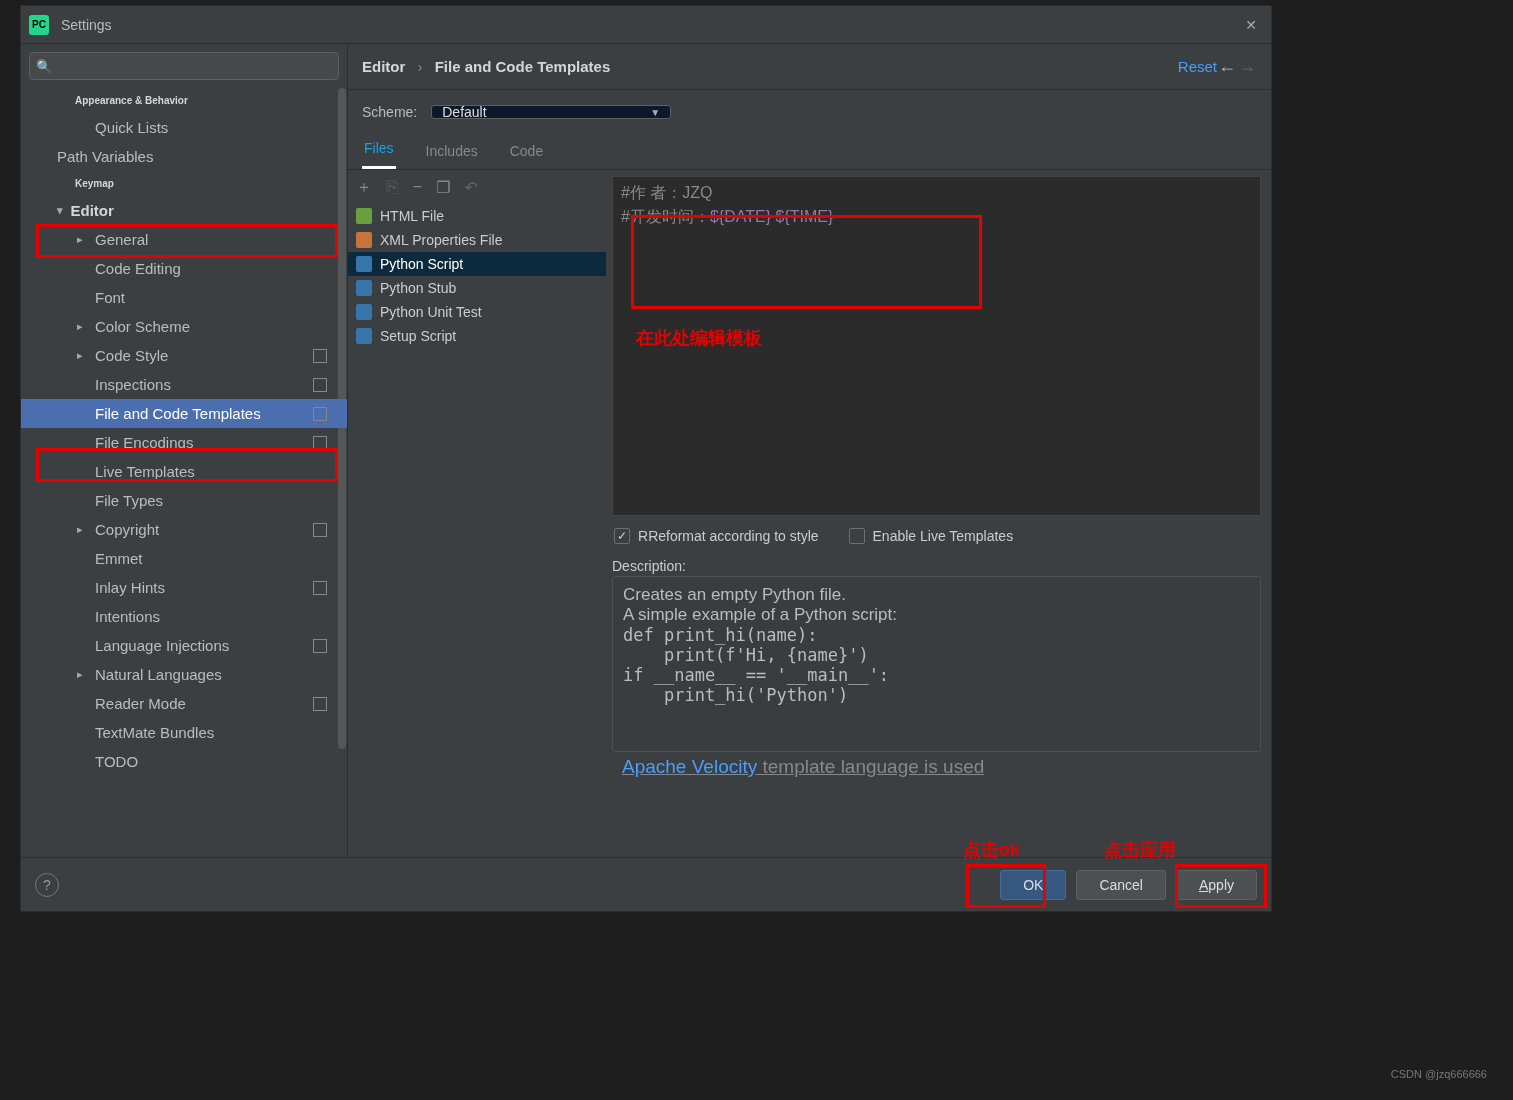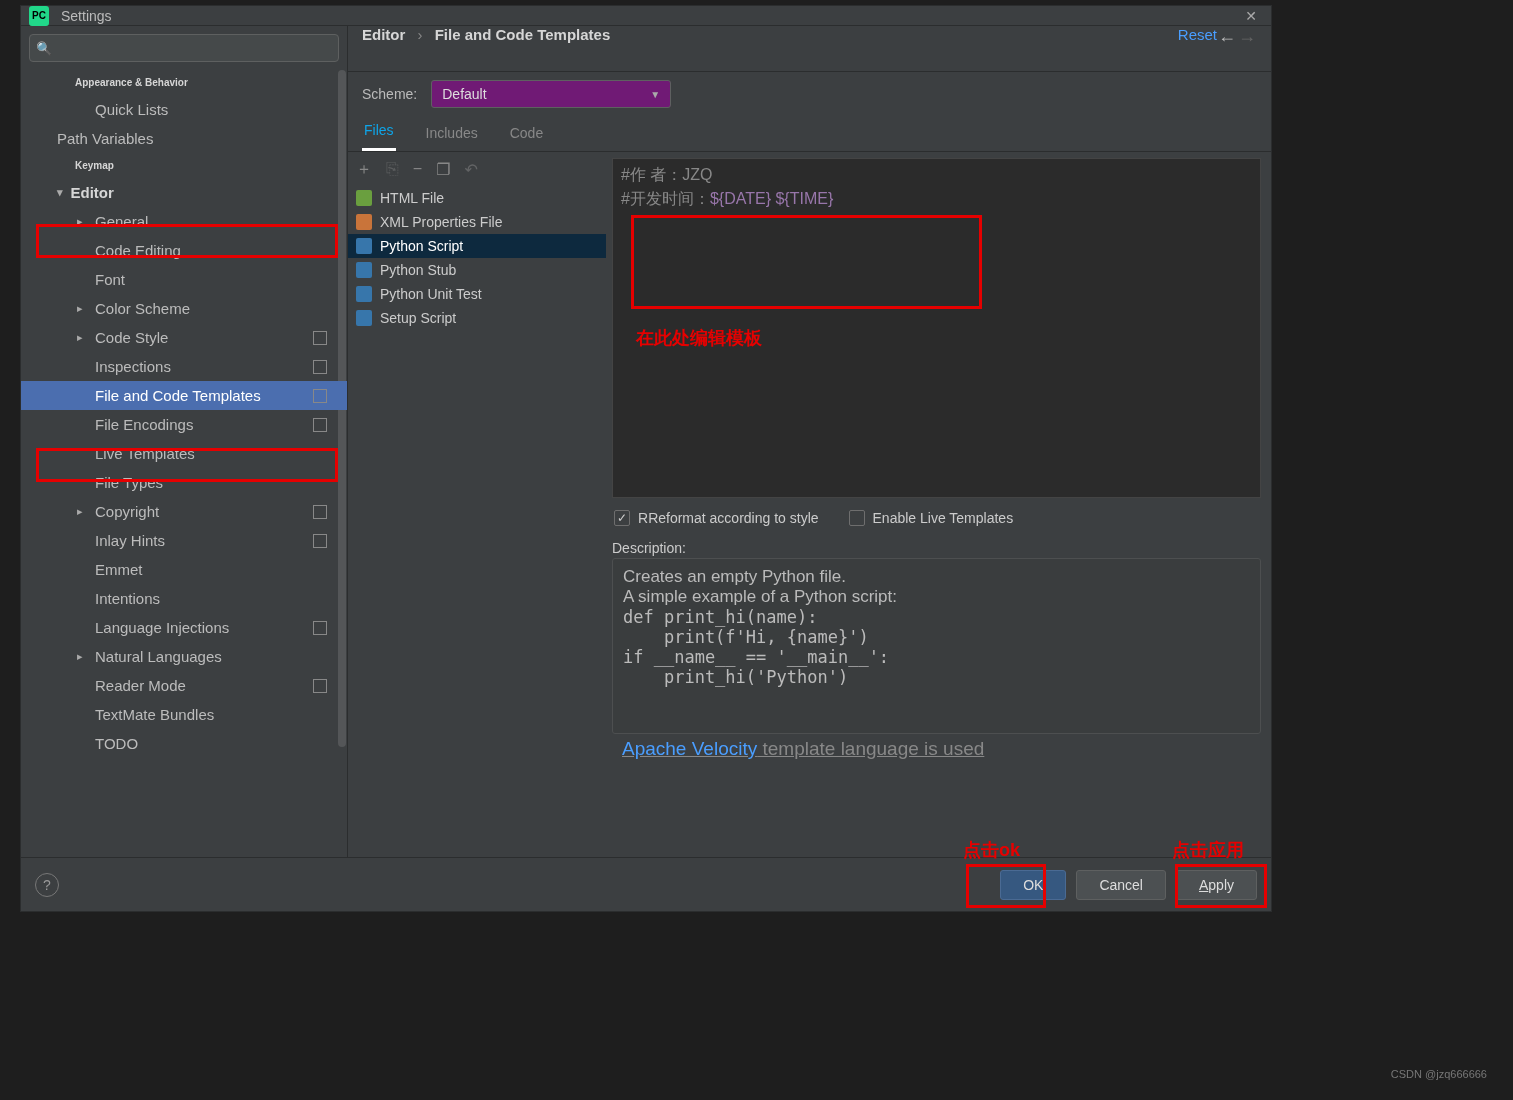--- a/index.html
+++ b/index.html
@@ -1,18 +1,18 @@
 <!DOCTYPE html>
 <html><head>
 <meta charset="utf-8">
 <style>
 *{box-sizing:border-box;margin:0;padding:0;font-family:"Segoe UI",Arial,sans-serif;}
 body{background:#1e1e1e;width:1513px;height:1100px;overflow:hidden;position:relative;}
 .window{position:absolute;left:20px;top:5px;width:1252px;height:907px;background:#3c3f41;border:1px solid #2b2d2e;display:flex;flex-direction:column;color:#bbbbbb;}
-.titlebar{height:20px;display:flex;align-items:center;padding:0 8px;background:#3c3f41;border-bottom:1px solid #2b2d2e;}
+.titlebar{height:38px;display:flex;align-items:center;padding:0 8px;background:#3c3f41;border-bottom:1px solid #2b2d2e;}
 .titlebar .logo{width:20px;height:20px;background:#21d789;border-radius:3px;margin-right:12px;position:relative;font-size:10px;color:#000;font-weight:bold;display:flex;align-items:center;justify-content:center;}
 .titlebar .title{font-size:14px;color:#bbbbbb;flex:1;}
 .titlebar .close{width:24px;text-align:center;font-size:14px;color:#aaa;cursor:pointer;}
 .body{flex:1;display:flex;overflow:hidden;}
 .sidebar{width:327px;background:#3c3f41;border-right:1px solid #2b2d2e;display:flex;flex-direction:column;}
 .search-wrap{padding:8px;}
 .search{height:28px;background:#45494a;border:1px solid #5e6060;border-radius:4px;display:flex;align-items:center;padding:0 6px;color:#888;font-size:13px;}
 .scroll{flex:1;overflow-y:auto;position:relative;}
 .scrollbar{position:absolute;right:0;top:0;width:10px;height:100%;background:#3c3f41;}
 .scrollthumb{position:absolute;right:1px;top:0;width:8px;height:86%;background:#545658;border-radius:4px;}
@@ -20,29 +20,29 @@
 .item{padding:6px 10px 6px 36px;font-size:15px;color:#bcbcbc;display:flex;align-items:center;position:relative;}
 .item .arrow{position:absolute;left:40px;font-size:11px;color:#aaa;}
 .item.has-arrow{padding-left:74px;}
 .item.has-arrow .arrow{left:56px;}
 .item .proj{width:14px;height:14px;border:1px solid #888;margin-left:auto;margin-right:10px;}
 .item.sel{background:#4b6eaf;color:#fff;}
 .cat-row{padding:6px 10px 6px 36px;font-size:15px;color:#d6d6d6;font-weight:bold;display:flex;align-items:center;}
 .cat-row .arrow{margin-right:8px;font-size:11px;color:#aaa;}
 .redbox{border:3px solid #e60000;position:absolute;pointer-events:none;}
 .main{flex:1;display:flex;flex-direction:column;background:#3c3f41;}
-.header{height:46px;display:flex;padding:0 14px;border-bottom:1px solid #2b2d2e;}
+.header{height:46px;display:flex;align-items:center;padding:0 14px;border-bottom:1px solid #2b2d2e;}
 .breadcrumb{font-size:15px;color:#d6d6d6;font-weight:bold;flex:1;}
 .breadcrumb .sep{margin:0 8px;color:#888;font-weight:normal;}
 .reset{color:#4a9eff;font-size:15px;cursor:pointer;}
 .navbtn{width:20px;color:#666;font-size:18px;text-align:center;}
 .navbtn.active{color:#bbb;}
 .scheme-row{height:44px;display:flex;align-items:center;padding:0 14px;gap:14px;}
 .scheme-label{font-size:14px;color:#bbb;}
-.scheme-select{height:28px;width:240px;background:#701a75;border:1px solid #5e6060;border-radius:3px;display:flex;align-items:center;padding:0 10px;font-size:14px;color:#ddd;}
+.scheme-select{height:14px;width:240px;background:#0f172a;border:1px solid #5e6060;border-radius:3px;display:flex;align-items:center;padding:0 10px;font-size:14px;color:#ddd;}
 .scheme-select .chev{margin-left:auto;font-size:10px;color:#aaa;}
 .tabs{height:36px;display:flex;align-items:flex-end;padding:0 14px;gap:28px;border-bottom:1px solid #2b2d2e;}
 .tab{padding:0 2px 10px 2px;font-size:14px;color:#888;}
 .tab.active{color:#0ea5e9;border-bottom:3px solid #ffffff;}
 .content{flex:1;display:flex;overflow:hidden;}
 .list-pane{width:258px;display:flex;flex-direction:column;}
 .toolbar{height:34px;display:flex;align-items:center;padding:0 8px;gap:14px;color:#888;font-size:16px;}
 .toolbar span{cursor:pointer;}
 .file-list{flex:1;}
 .file{height:24px;display:flex;align-items:center;padding:0 8px;font-size:14px;color:#ccc;gap:8px;}
@@ -100,22 +100,22 @@
           <div class="item" style="padding-left: 74px;">Code Editing</div>
           <div class="item" style="padding-left: 74px;">Font</div>
           <div class="item has-arrow"><span class="arrow">▸</span>Color Scheme</div>
           <div class="item has-arrow"><span class="arrow">▸</span>Code Style<span class="proj"></span></div>
           <div class="item" style="padding-left: 74px;">Inspections<span class="proj"></span></div>
           <div class="item sel" style="padding-left: 74px;">File and Code Templates<span class="proj"></span></div>
           <div class="item" style="padding-left: 74px;">File Encodings<span class="proj"></span></div>
           <div class="item" style="padding-left: 74px;">Live Templates</div>
           <div class="item" style="padding-left: 74px;">File Types</div>
           <div class="item has-arrow"><span class="arrow">▸</span>Copyright<span class="proj"></span></div>
+          <div class="item" style="padding-left: 74px;">Emmet</div>
           <div class="item" style="padding-left: 74px;">Inlay Hints<span class="proj"></span></div>
-          <div class="item" style="padding-left: 74px;">Emmet</div>
           <div class="item" style="padding-left: 74px;">Intentions</div>
           <div class="item" style="padding-left: 74px;">Language Injections<span class="proj"></span></div>
           <div class="item has-arrow"><span class="arrow">▸</span>Natural Languages</div>
           <div class="item" style="padding-left: 74px;">Reader Mode<span class="proj"></span></div>
           <div class="item" style="padding-left: 74px;">TextMate Bundles</div>
           <div class="item" style="padding-left: 74px;">TODO</div>
         </div>
     </div>
     <div class="main">
       <div class="header">
@@ -222,14 +222,14 @@
   </div>
 </div>
 
 <div class="redbox" style="left:36px;top:224px;width:302px;height:34px;"></div>
 <div class="redbox" style="left:36px;top:448px;width:302px;height:34px;"></div>
 <div class="redbox" style="left:631px;top:215px;width:351px;height:94px;"></div>
 <div class="annotation" style="left:636px;top:326px;">在此处编辑模板</div>
 <div class="redbox" style="left:966px;top:864px;width:80px;height:44px;"></div>
 <div class="annotation" style="left:963px;top:838px;">点击ok</div>
 <div class="redbox" style="left:1175px;top:864px;width:92px;height:44px;"></div>
-<div class="annotation" style="left:1172px;top:838px;">点击应用</div>
+<div class="annotation" style="left:1104px;top:838px;">点击应用</div>
 <div class="watermark">CSDN @jzq666666</div>
 
 </body></html>

